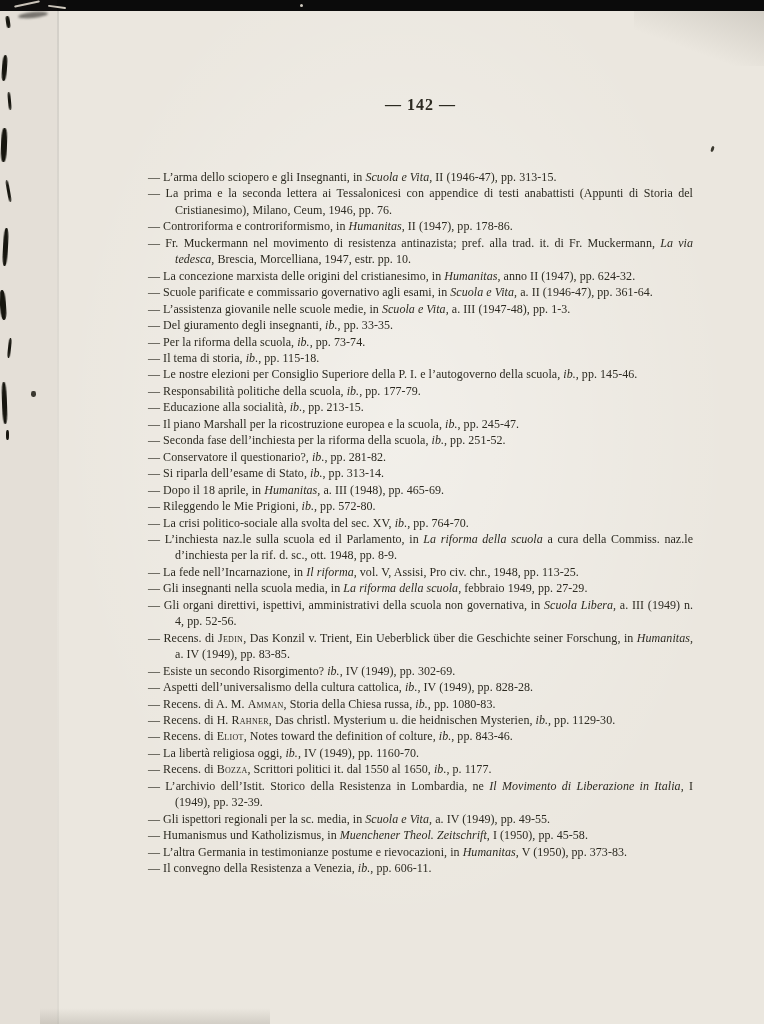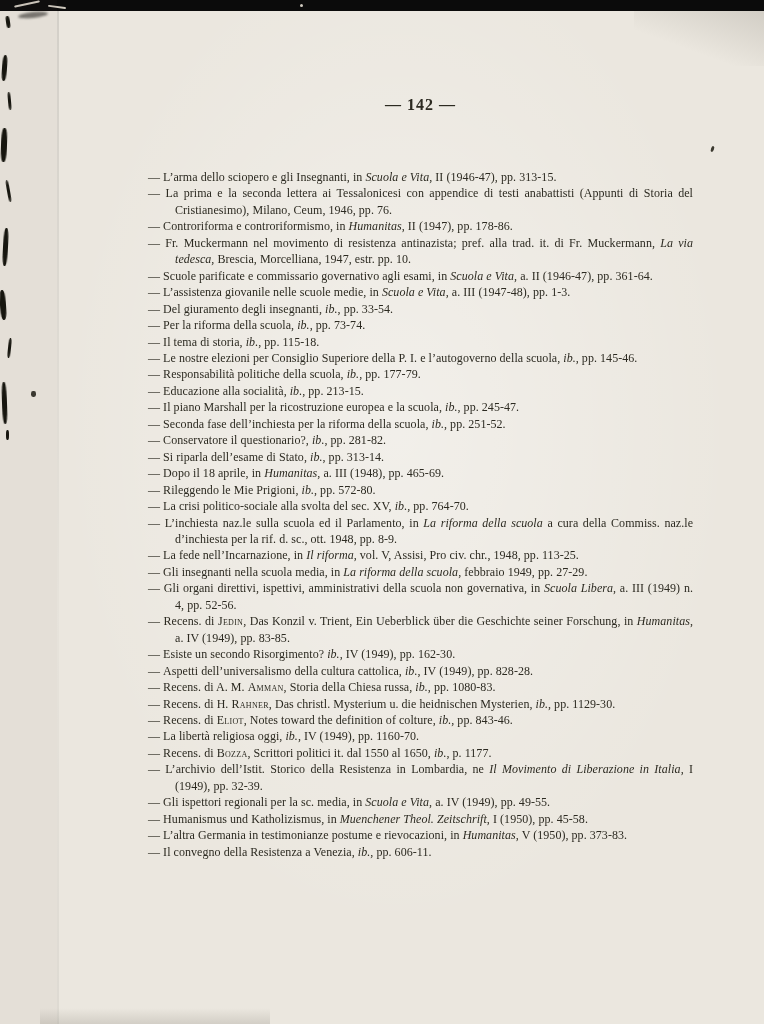--- a/index.html
+++ b/index.html
@@ -70,41 +70,42 @@
   <div class="bottom-smear"></div>
   <div class="speck"></div>
 
   <div class="page">
     <div class="page-number">— 142 —</div>
     <div class="bib">
         <div class="entry"><span class="dash">—&nbsp;</span><span class="">L’arma dello sciopero e gli Insegnanti, in </span><span class="it">Scuola e Vita</span><span class="">, II (1946-47), pp. 313-15.</span></div>
         <div class="entry"><span class="dash">—&nbsp;</span><span class="">La prima e la seconda lettera ai Tessalonicesi con appendice di testi anabattisti (Appunti di Storia del Cristianesimo), Milano, Ceum, 1946, pp. 76.</span></div>
         <div class="entry"><span class="dash">—&nbsp;</span><span class="">Controriforma e controriformismo, in </span><span class="it">Humanitas</span><span class="">, II (1947), pp. 178-86.</span></div>
         <div class="entry"><span class="dash">—&nbsp;</span><span class="">Fr. Muckermann nel movimento di resistenza antinazista; pref. alla trad. it. di Fr. Muckermann, </span><span class="it">La via tedesca</span><span class="">, Brescia, Morcelliana, 1947, estr. pp. 10.</span></div>
+        <div class="entry"><span class="dash">—&nbsp;</span><span class="">La concezione marxista delle origini del cristianesimo, in </span><span class="it">Humanitas</span><span class="">, anno II (1947), pp. 624-32.</span></div>
         <div class="entry"><span class="dash">—&nbsp;</span><span class="">Scuole parificate e commissario governativo agli esami, in </span><span class="it">Scuola e Vita</span><span class="">, a. II (1946-47), pp. 361-64.</span></div>
         <div class="entry"><span class="dash">—&nbsp;</span><span class="">L’assistenza giovanile nelle scuole medie, in </span><span class="it">Scuola e Vita</span><span class="">, a. III (1947-48), pp. 1-3.</span></div>
-        <div class="entry"><span class="dash">—&nbsp;</span><span class="">Del giuramento degli insegnanti, </span><span class="it">ib.</span><span class="">, pp. 33-54.</span></div>
+        <div class="entry"><span class="dash">—&nbsp;</span><span class="">Del giuramento degli insegnanti, </span><span class="it">ib.</span><span class="">, pp. 33-35.</span></div>
         <div class="entry"><span class="dash">—&nbsp;</span><span class="">Per la riforma della scuola, </span><span class="it">ib.</span><span class="">, pp. 73-74.</span></div>
         <div class="entry"><span class="dash">—&nbsp;</span><span class="">Il tema di storia, </span><span class="it">ib.</span><span class="">, pp. 115-18.</span></div>
         <div class="entry"><span class="dash">—&nbsp;</span><span class="">Le nostre elezioni per Consiglio Superiore della P. I. e l’autogoverno della scuola, </span><span class="it">ib.</span><span class="">, pp. 145-46.</span></div>
         <div class="entry"><span class="dash">—&nbsp;</span><span class="">Responsabilità politiche della scuola, </span><span class="it">ib.</span><span class="">, pp. 177-79.</span></div>
         <div class="entry"><span class="dash">—&nbsp;</span><span class="">Educazione alla socialità, </span><span class="it">ib.</span><span class="">, pp. 213-15.</span></div>
         <div class="entry"><span class="dash">—&nbsp;</span><span class="">Il piano Marshall per la ricostruzione europea e la scuola, </span><span class="it">ib.</span><span class="">, pp. 245-47.</span></div>
         <div class="entry"><span class="dash">—&nbsp;</span><span class="">Seconda fase dell’inchiesta per la riforma della scuola, </span><span class="it">ib.</span><span class="">, pp. 251-52.</span></div>
         <div class="entry"><span class="dash">—&nbsp;</span><span class="">Conservatore il questionario?, </span><span class="it">ib.</span><span class="">, pp. 281-82.</span></div>
         <div class="entry"><span class="dash">—&nbsp;</span><span class="">Si riparla dell’esame di Stato, </span><span class="it">ib.</span><span class="">, pp. 313-14.</span></div>
         <div class="entry"><span class="dash">—&nbsp;</span><span class="">Dopo il 18 aprile, in </span><span class="it">Humanitas</span><span class="">, a. III (1948), pp. 465-69.</span></div>
         <div class="entry"><span class="dash">—&nbsp;</span><span class="">Rileggendo le Mie Prigioni, </span><span class="it">ib.</span><span class="">, pp. 572-80.</span></div>
         <div class="entry"><span class="dash">—&nbsp;</span><span class="">La crisi politico-sociale alla svolta del sec. XV, </span><span class="it">ib.</span><span class="">, pp. 764-70.</span></div>
         <div class="entry"><span class="dash">—&nbsp;</span><span class="">L’inchiesta naz.le sulla scuola ed il Parlamento, in </span><span class="it">La riforma della scuola</span><span class=""> a cura della Commiss. naz.le d’inchiesta per la rif. d. sc., ott. 1948, pp. 8-9.</span></div>
         <div class="entry"><span class="dash">—&nbsp;</span><span class="">La fede nell’Incarnazione, in </span><span class="it">Il riforma</span><span class="">, vol. V, Assisi, Pro civ. chr., 1948, pp. 113-25.</span></div>
         <div class="entry"><span class="dash">—&nbsp;</span><span class="">Gli insegnanti nella scuola media, in </span><span class="it">La riforma della scuola</span><span class="">, febbraio 1949, pp. 27-29.</span></div>
         <div class="entry"><span class="dash">—&nbsp;</span><span class="">Gli organi direttivi, ispettivi, amministrativi della scuola non governativa, in </span><span class="it">Scuola Libera</span><span class="">, a. III (1949) n. 4, pp. 52-56.</span></div>
         <div class="entry"><span class="dash">—&nbsp;</span><span class="">Recens. di </span><span class="sc">Jedin</span><span class="">, Das Konzil v. Trient, Ein Ueberblick über die Geschichte seiner Forschung, in </span><span class="it">Humanitas</span><span class="">, a. IV (1949), pp. 83-85.</span></div>
-        <div class="entry"><span class="dash">—&nbsp;</span><span class="">Esiste un secondo Risorgimento? </span><span class="it">ib.</span><span class="">, IV (1949), pp. 162-30.</span></div>
+        <div class="entry"><span class="dash">—&nbsp;</span><span class="">Esiste un secondo Risorgimento? </span><span class="it">ib.</span><span class="">, IV (1949), pp. 302-69.</span></div>
         <div class="entry"><span class="dash">—&nbsp;</span><span class="">Aspetti dell’universalismo della cultura cattolica, </span><span class="it">ib.</span><span class="">, IV (1949), pp. 828-28.</span></div>
         <div class="entry"><span class="dash">—&nbsp;</span><span class="">Recens. di A. M. </span><span class="sc">Amman</span><span class="">, Storia della Chiesa russa, </span><span class="it">ib.</span><span class="">, pp. 1080-83.</span></div>
         <div class="entry"><span class="dash">—&nbsp;</span><span class="">Recens. di H. </span><span class="sc">Rahner</span><span class="">, Das christl. Mysterium u. die heidnischen Mysterien, </span><span class="it">ib.</span><span class="">, pp. 1129-30.</span></div>
         <div class="entry"><span class="dash">—&nbsp;</span><span class="">Recens. di </span><span class="sc">Eliot</span><span class="">, Notes toward the definition of colture, </span><span class="it">ib.</span><span class="">, pp. 843-46.</span></div>
         <div class="entry"><span class="dash">—&nbsp;</span><span class="">La libertà religiosa oggi, </span><span class="it">ib.</span><span class="">, IV (1949), pp. 1160-70.</span></div>
         <div class="entry"><span class="dash">—&nbsp;</span><span class="">Recens. di </span><span class="sc">Bozza</span><span class="">, Scrittori politici it. dal 1550 al 1650, </span><span class="it">ib.</span><span class="">, p. 1177.</span></div>
         <div class="entry"><span class="dash">—&nbsp;</span><span class="">L’archivio dell’Istit. Storico della Resistenza in Lombardia, ne </span><span class="it">Il Movimento di Liberazione in Italia</span><span class="">, I (1949), pp. 32-39.</span></div>
         <div class="entry"><span class="dash">—&nbsp;</span><span class="">Gli ispettori regionali per la sc. media, in </span><span class="it">Scuola e Vita</span><span class="">, a. IV (1949), pp. 49-55.</span></div>
         <div class="entry"><span class="dash">—&nbsp;</span><span class="">Humanismus und Katholizismus, in </span><span class="it">Muenchener Theol. Zeitschrift</span><span class="">, I (1950), pp. 45-58.</span></div>
         <div class="entry"><span class="dash">—&nbsp;</span><span class="">L’altra Germania in testimonianze postume e rievocazioni, in </span><span class="it">Humanitas</span><span class="">, V (1950), pp. 373-83.</span></div>

